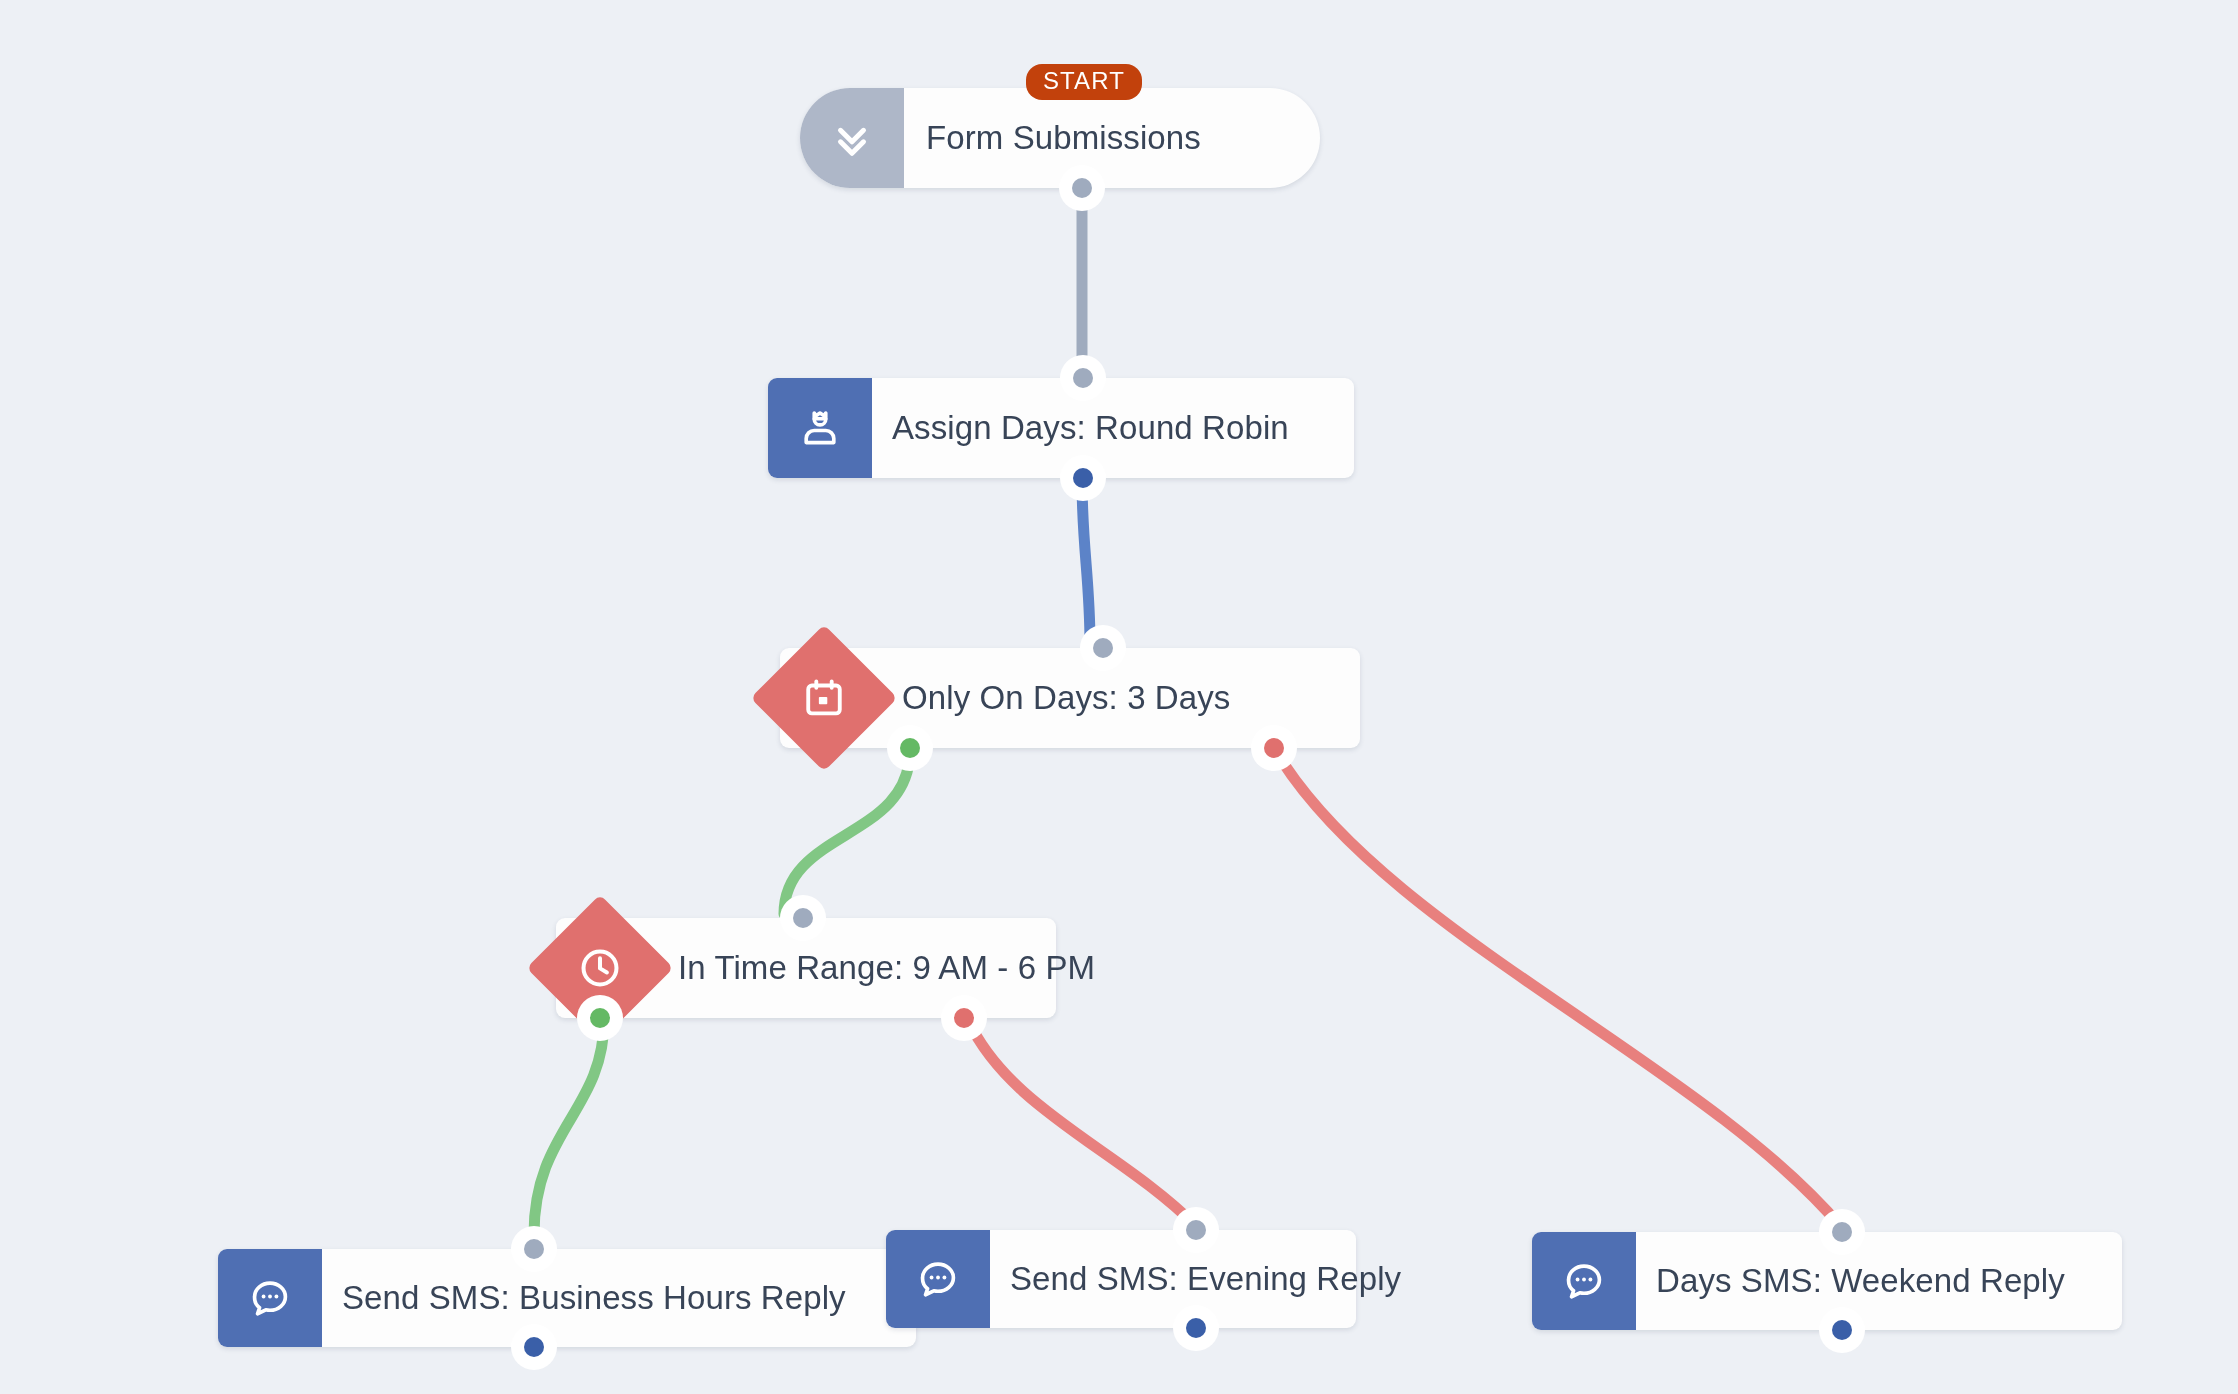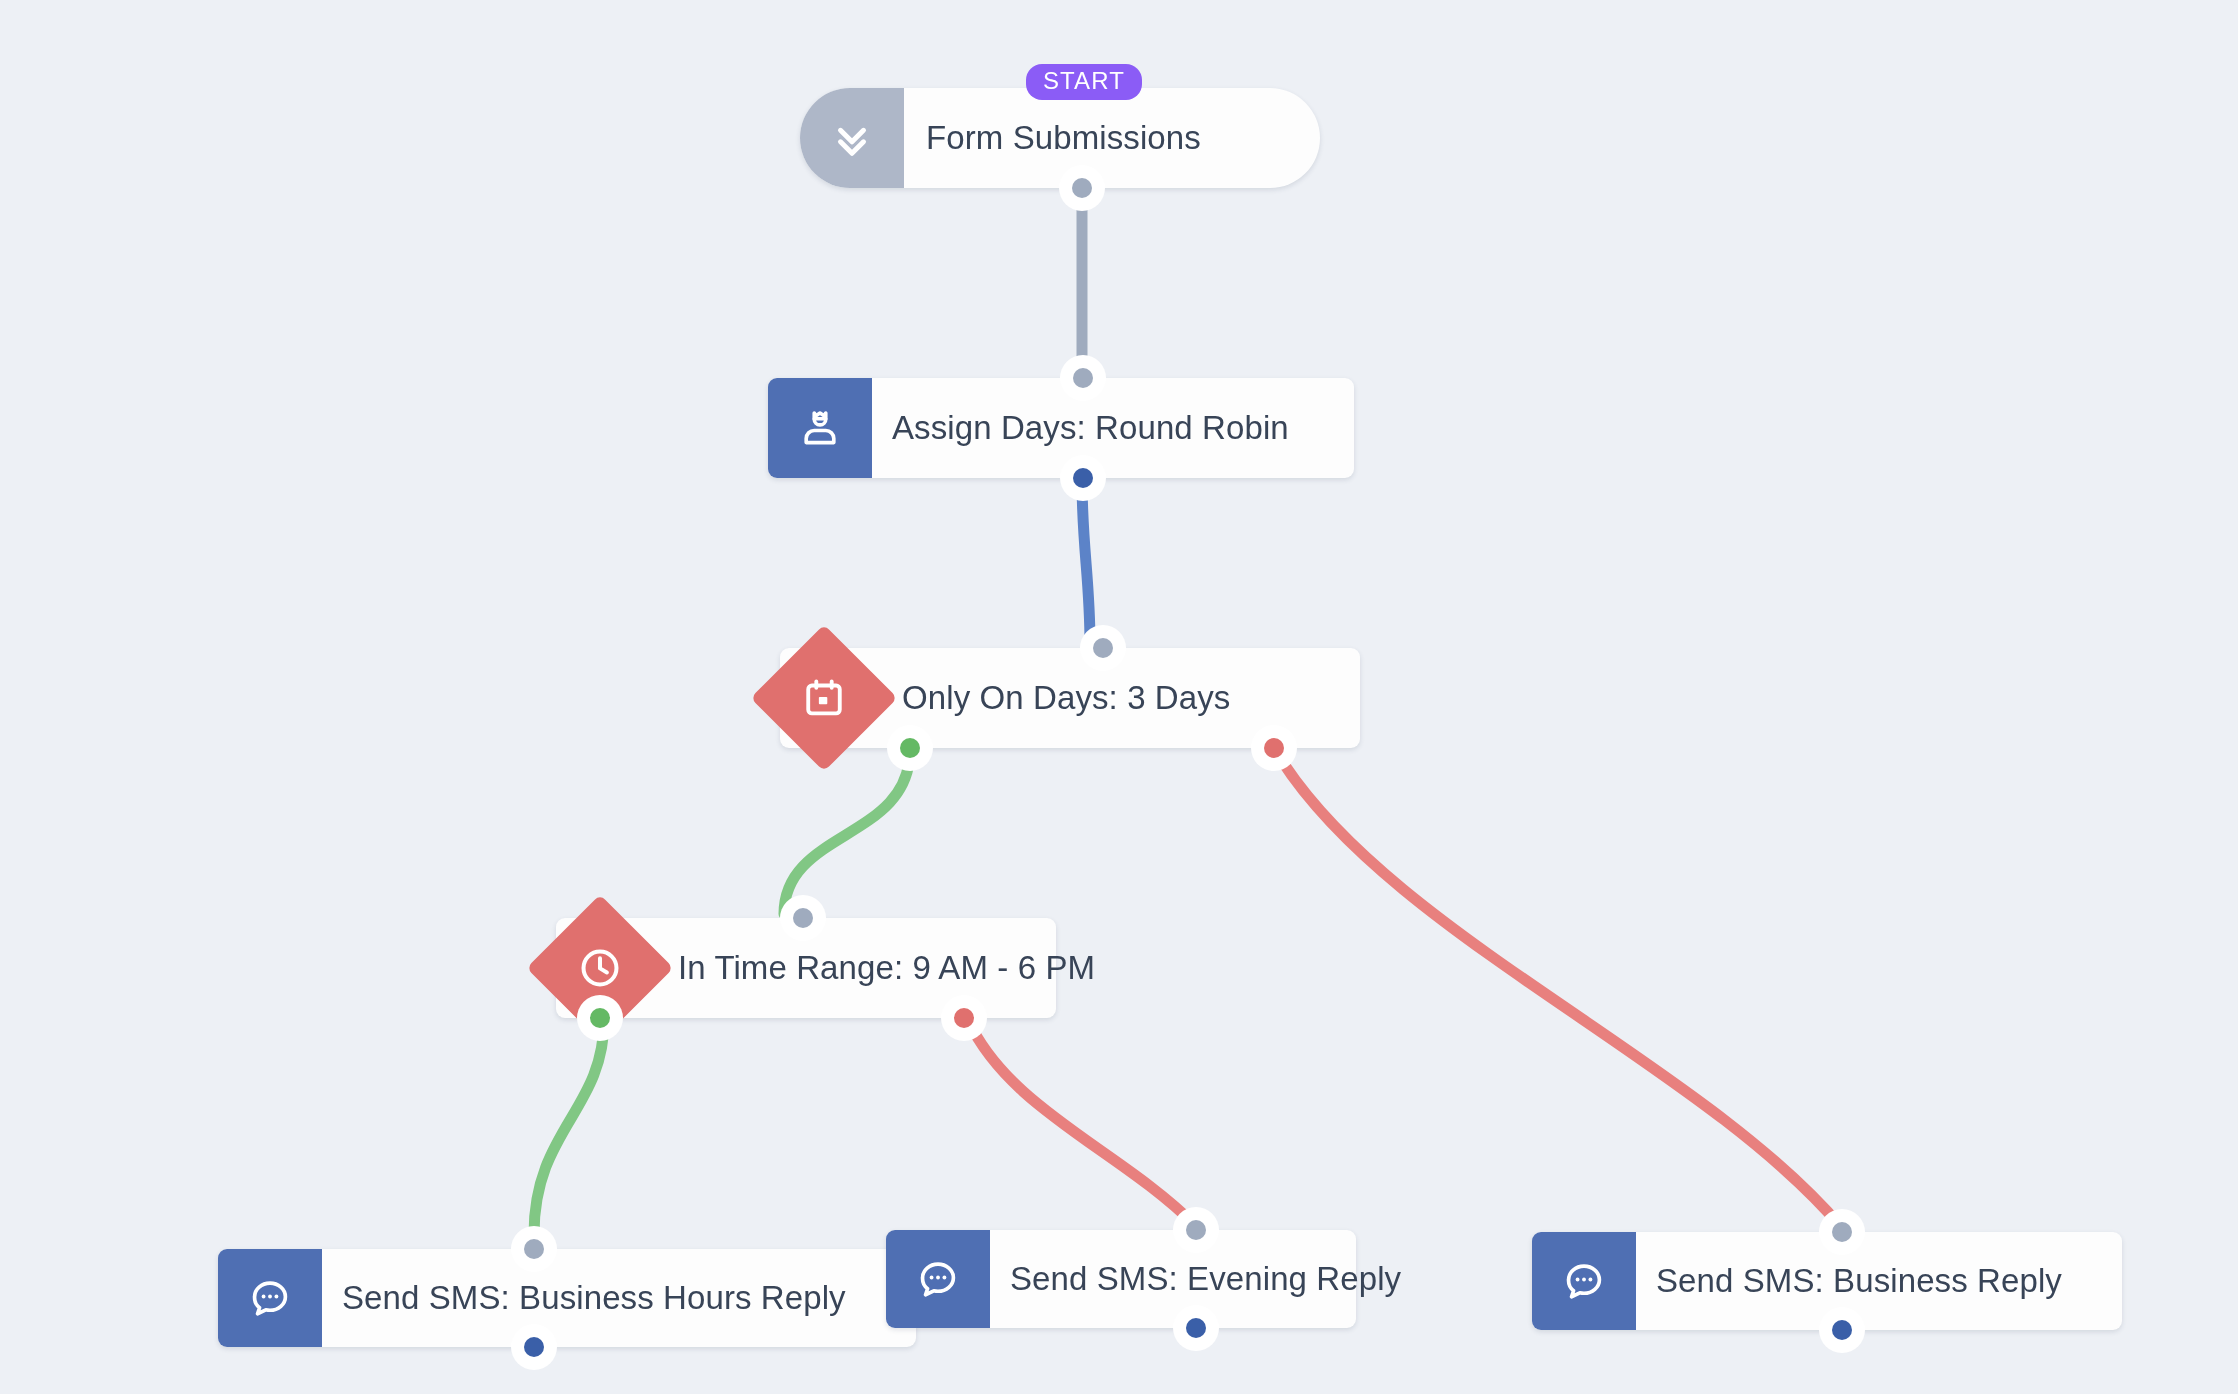--- a/index.html
+++ b/index.html
@@ -78,21 +78,21 @@
     border-radius: 54px 0 0 54px;
     width: 104px;
   }
   .node.trigger .node-label {
     left: 126px;
   }
   .start-badge {
     position: absolute;
     top: -24px;
     left: 226px;
-    background: #8b5cf6;
+    background: #c2410c;
     color: #ffffff;
     font-size: 24px;
     letter-spacing: 1.1px;
     padding: 5px 17px 7px;
     border-radius: 16px;
     z-index: 6;
     line-height: 1;
   }
   
   .diamond {
@@ -291,21 +291,21 @@
     <div class="icon-box action">
       <span>
         <svg class="gly" width="44" height="44" viewBox="0 0 24 24" fill="none" stroke="#ffffff" stroke-width="2" stroke-linecap="round" stroke-linejoin="round">
           <path d="M20.4 11.3 c0 4.1 -3.8 7.4 -8.4 7.4 a9.9 9.9 0 0 1 -2.3 -0.26 L5.2 20.6 l1.1 -3.3 A7 7 0 0 1 3.6 11.3 C3.6 7.2 7.4 3.9 12 3.9 s8.4 3.3 8.4 7.4 z"></path>
           <circle cx="8.5" cy="11.2" r="1.05" fill="#ffffff" stroke="none"></circle>
           <circle cx="12" cy="11.2" r="1.05" fill="#ffffff" stroke="none"></circle>
           <circle cx="15.5" cy="11.2" r="1.05" fill="#ffffff" stroke="none"></circle>
         </svg>
       </span>
     </div>
-    <div class="node-label">Send SMS: Business Reply</div>
+    <div class="node-label">Days SMS: Weekend Reply</div>
     <div class="port" style="left:287px; top:-23px;">
       <span class="dot grey"></span>
     </div>
     <div class="port" style="left:287px; bottom:-23px;">
       <span class="dot blue"></span>
     </div>
   </div>
 
 </div>
 

